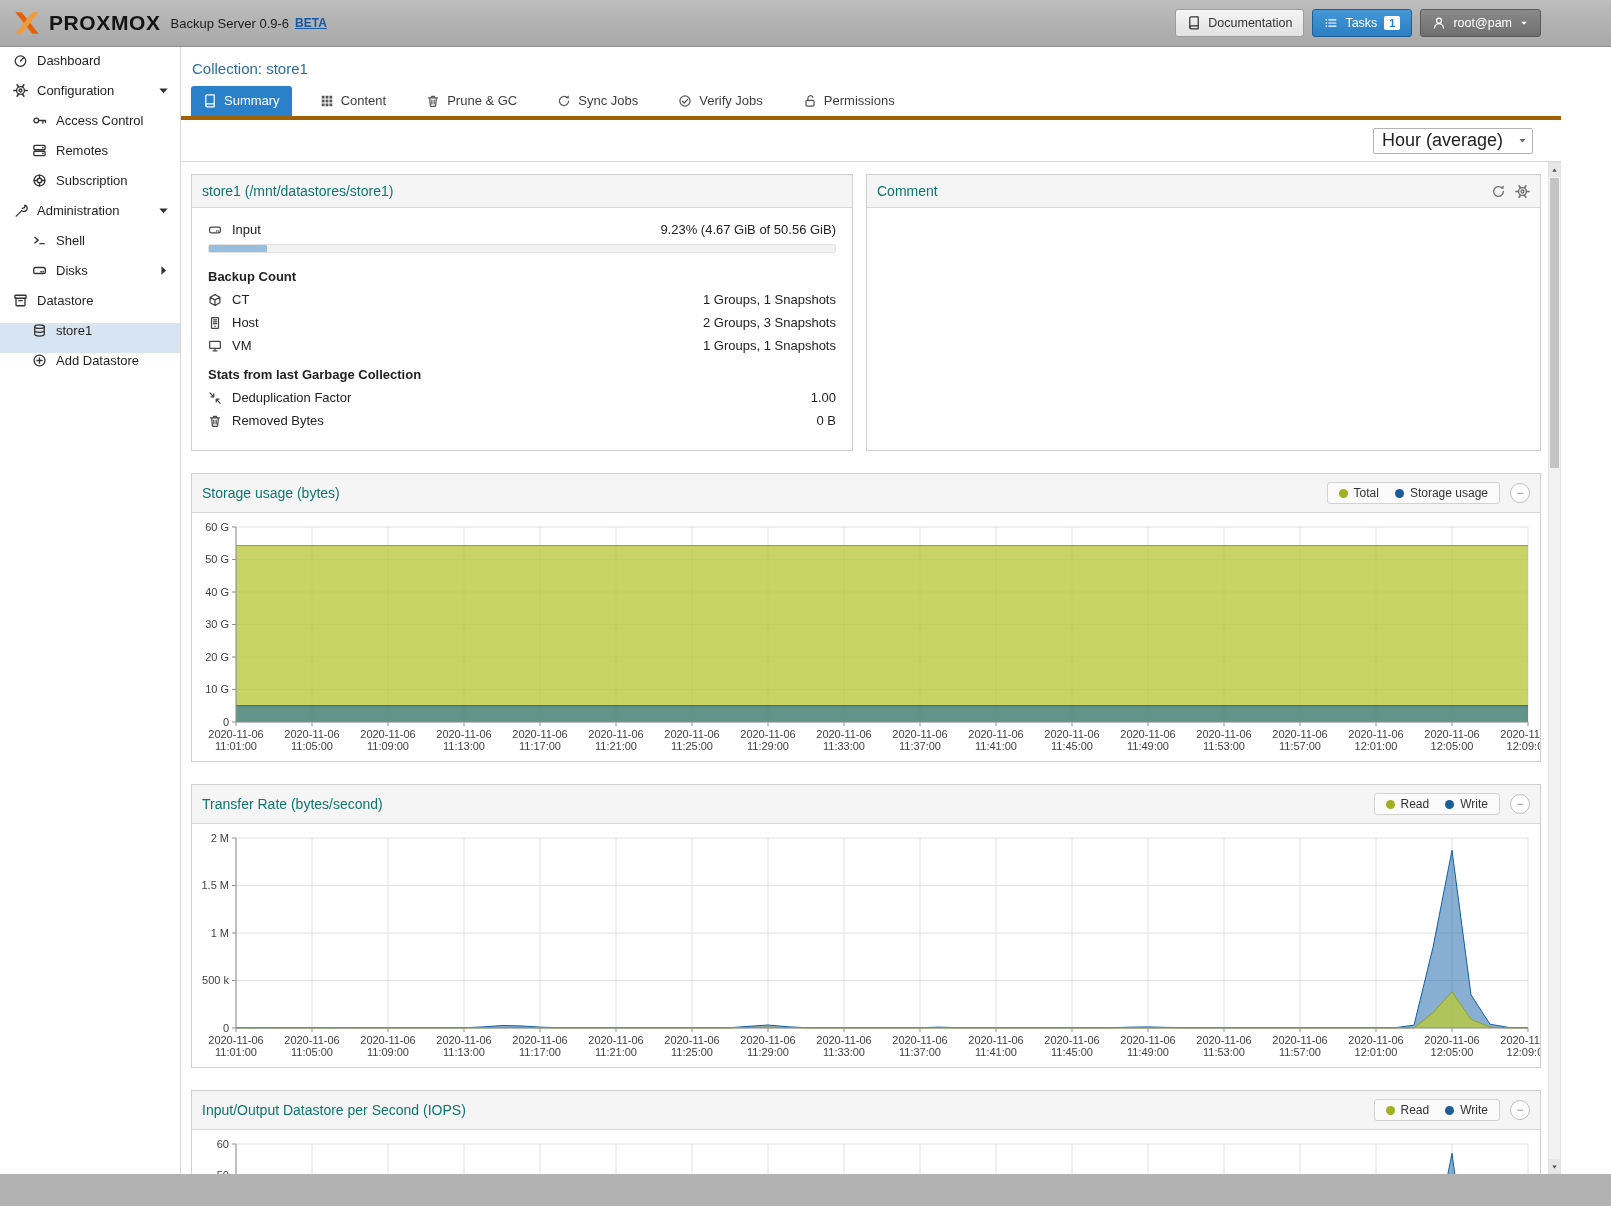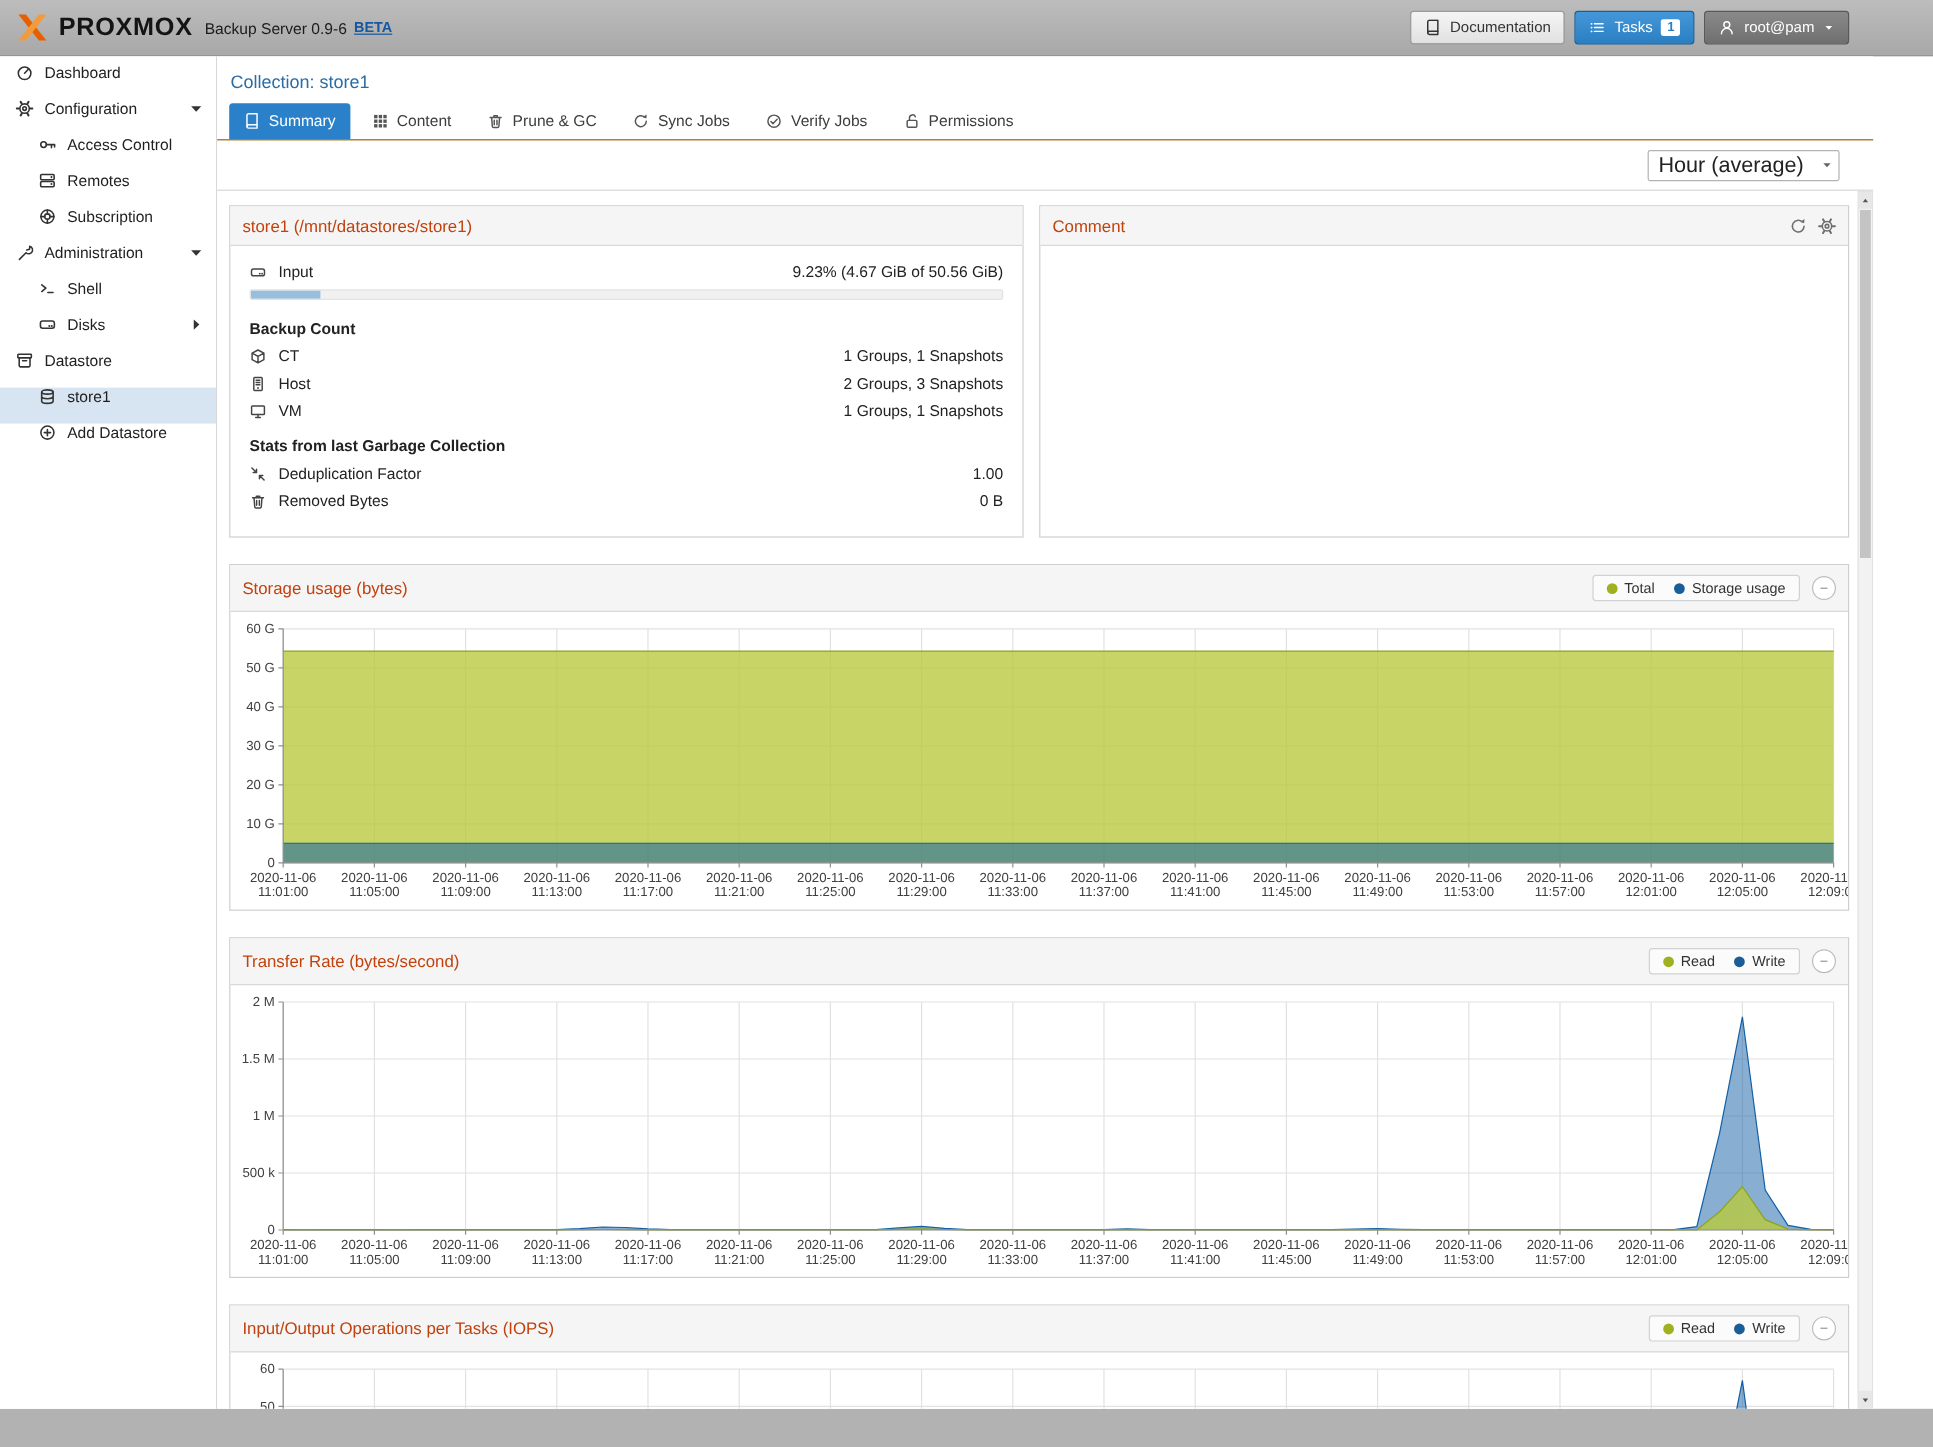--- a/index.html
+++ b/index.html
@@ -25,38 +25,38 @@
   .sidebar{width:181px;border-right:1px solid #d8d8d8;padding-top:6px;box-sizing:border-box;flex:none;background:#fff}
   .sitem{height:30px;display:flex;gap:9px;padding:0 10px 0 13px;cursor:pointer;position:relative;color:#1f1f1f;font-size:13px}
   .sitem .ic{color:#333;width:15px;height:15px}
   .sitem.child{padding-left:32px}
   .sitem.sel{background:#d7e5f2}
   .exp{position:absolute;right:9px;color:#555;width:11px;height:11px}
 
   
   .main{width:1380px;display:flex;flex-direction:column;background:#fff}
   .pagetitle{padding:13px 0 3px 11px;font-size:15px;color:#2a6da6}
-  .tabstrip{display:flex;gap:6px;padding:6px 0 0 10px;border-bottom:1px solid #a16207}
+  .tabstrip{display:flex;gap:16px;padding:6px 0 0 10px;border-bottom:4px solid #a16207}
   .tab{display:flex;align-items:center;gap:7px;padding:7px 12px 8px;color:#3d3d3d;border-radius:3px 3px 0 0;cursor:pointer;font-size:13px}
   .tab .ic{color:#555}
   .tab.active{background:#2a81c9;color:#fff}
   .tab.active .ic{color:#fff}
   .toolbar{height:41px;display:flex;align-items:center;justify-content:flex-end;padding-right:28px;border-bottom:1px solid #d6d6d6}
   .combo{width:160px;height:26px;border:1px solid #b3b3b3;border-radius:2px;background:#fff;display:flex;align-items:center;cursor:pointer;box-sizing:border-box}
   .combo-val{flex:1;padding-left:8px;font-size:18px;color:#222}
   .combo-trigger{width:20px;display:flex;justify-content:center;color:#666}
   .combo-trigger .ic{width:11px;height:11px}
 
   
   .scrollpane{position:relative;flex:1;overflow:hidden}
   .inner{padding:12px 0 0 10px;width:1350px}
   .toprow{display:flex;gap:13px;align-items:stretch}
   .panel{border:1px solid #cfcfcf;background:#fff;box-sizing:border-box}
   .panel-hd{background:#f5f5f5;border-bottom:1px solid #d8d8d8;padding:8px 10px;display:flex;align-items:center}
-  .panel-title{color:#c2410c;font-size:14px}
+  .panel-title{color:#0f766e;font-size:14px}
   .p-store{width:662px;flex:none}
   .p-comment{flex:1}
   .hd-tools{margin-left:auto;display:flex;gap:9px;color:#6e6e6e;align-items:center}
   .hd-tools .ic{width:15px;height:15px;cursor:pointer}
   .p-body{padding:10px 16px 14px}
   .row{display:flex;align-items:center;padding:4px 0;font-size:13px}
   .row .ic{margin-right:10px;color:#444}
   .row .val{margin-left:auto;text-align:center}
   .sect{font-weight:bold;padding:10px 0 4px;font-size:13px}
   .pbar{height:7px;background:#f1f1f1;border:1px solid #e2e2e2;border-radius:2px;margin:3px 0 6px;overflow:hidden}
@@ -608,21 +608,21 @@
                   <text x="1260.0" y="226" text-anchor="middle" fill="#404040">12:05:00</text>
                   <path d="M1336.0 198 V202" stroke="#8f8f8f"></path>
                   <text x="1336.0" y="214" text-anchor="middle" fill="#404040">2020-11-06</text>
                   <text x="1336.0" y="226" text-anchor="middle" fill="#404040">12:09:00</text>
                 </svg></div>
             </div>
         </div>
 
         <div class="panel chartpanel">
           <div class="panel-hd">
-            <span class="panel-title">Input/Output Operations per Tasks (IOPS)</span>
+            <span class="panel-title">Input/Output Datastore per Second (IOPS)</span>
             <span class="legendbox">
               <span class="litem">
                 <span class="ldot" style="background: rgb(160, 176, 32);"></span>
                 <span>Read</span>
               </span>
               <span class="litem">
                 <span class="ldot" style="background: rgb(27, 94, 151);"></span>
                 <span>Write</span>
               </span>
             </span>

